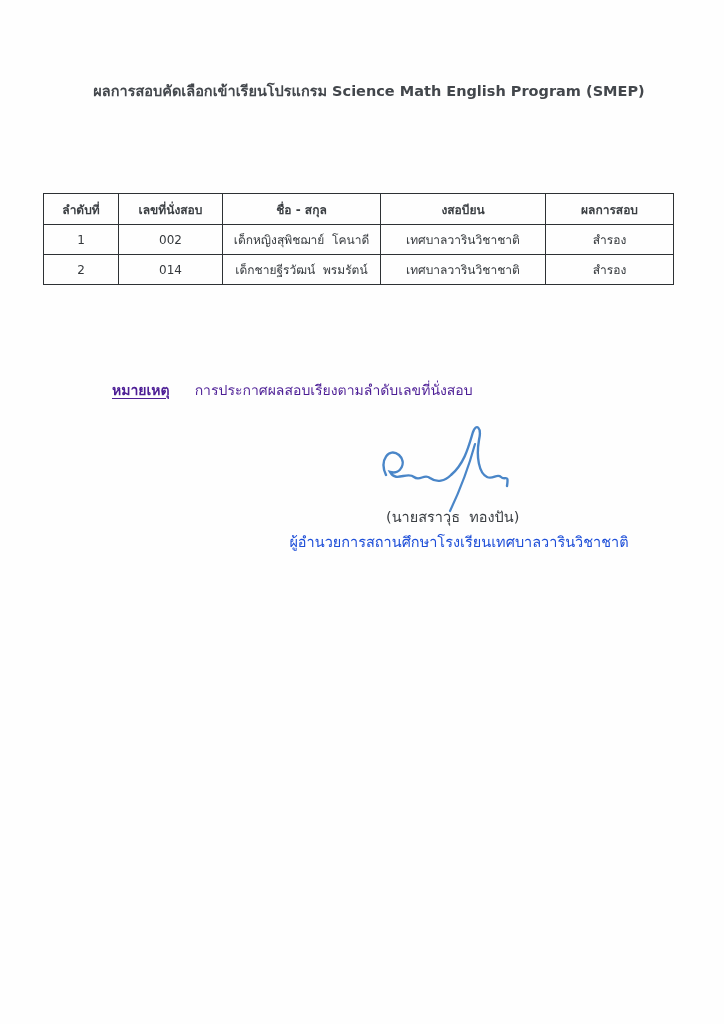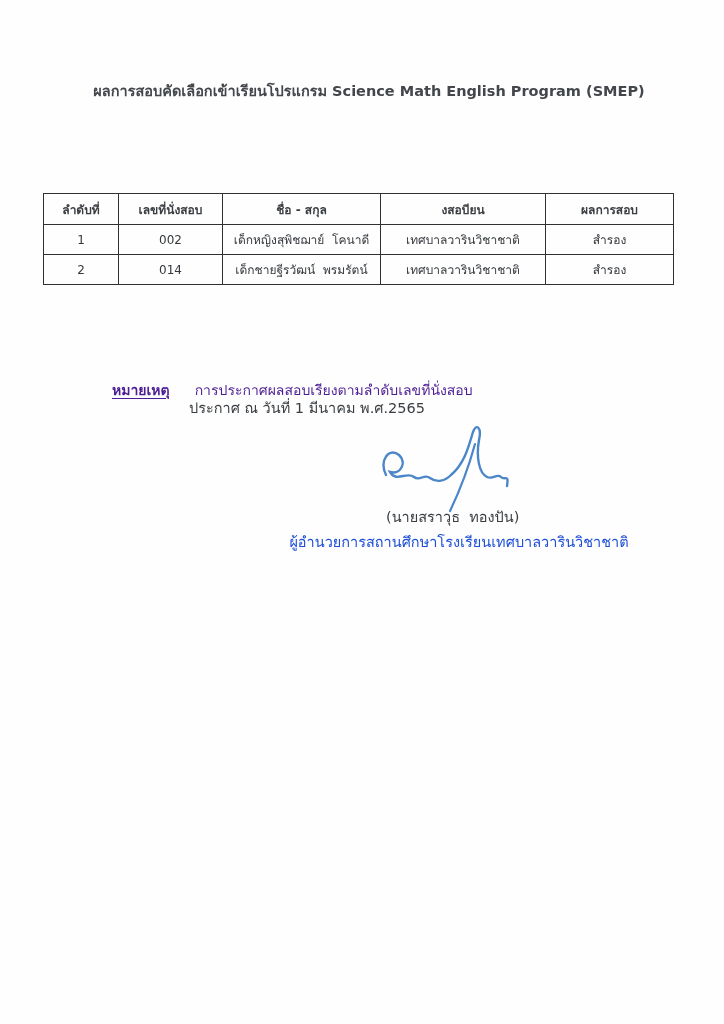--- a/index.html
+++ b/index.html
@@ -95,21 +95,20 @@
         <td data-bind="table.rows.1.school">เทศบาลวารินวิชาชาติ</td>
         <td data-bind="table.rows.1.result">สำรอง</td>
       </tr>
     </tbody>
   </table>
 
   <div class="note-block">
     <span class="note-label" data-bind="note.label">หมายเหตุ</span><span class="note-text" data-bind="note.text">การประกาศผลสอบเรียงตามลำดับเลขที่นั่งสอบ</span>
   </div>
 
-  <div class="date-line" data-bind="announcement_date">ประกาศ ณ วันที่ 1 มีนาคม พ.ศ.2565</div>
 
   <svg class="signature-svg" width="148" height="92" viewBox="0 0 148 92" fill="none">
     <path d="M 10 50 C 3 35, 13 22, 23 30 C 31 37, 25 50, 14 47
              C 20 58, 31 46, 38 52 C 44 57, 48 48, 54 53
              C 61 58, 69 56, 75 50 C 89 38, 93 20, 97 7
              C 100 -2, 106 2, 103 15 C 100 32, 103 48, 111 52
              C 117 55, 121 48, 125 52 C 129 56, 133 48, 131 61" stroke="#4a86c8" stroke-width="2.4" stroke-linecap="round" fill="none"></path>
     <path d="M 99 19 C 93 41, 85 63, 74 86" stroke="#4a86c8" stroke-width="2.2" stroke-linecap="round" fill="none"></path>
   </svg>
 

